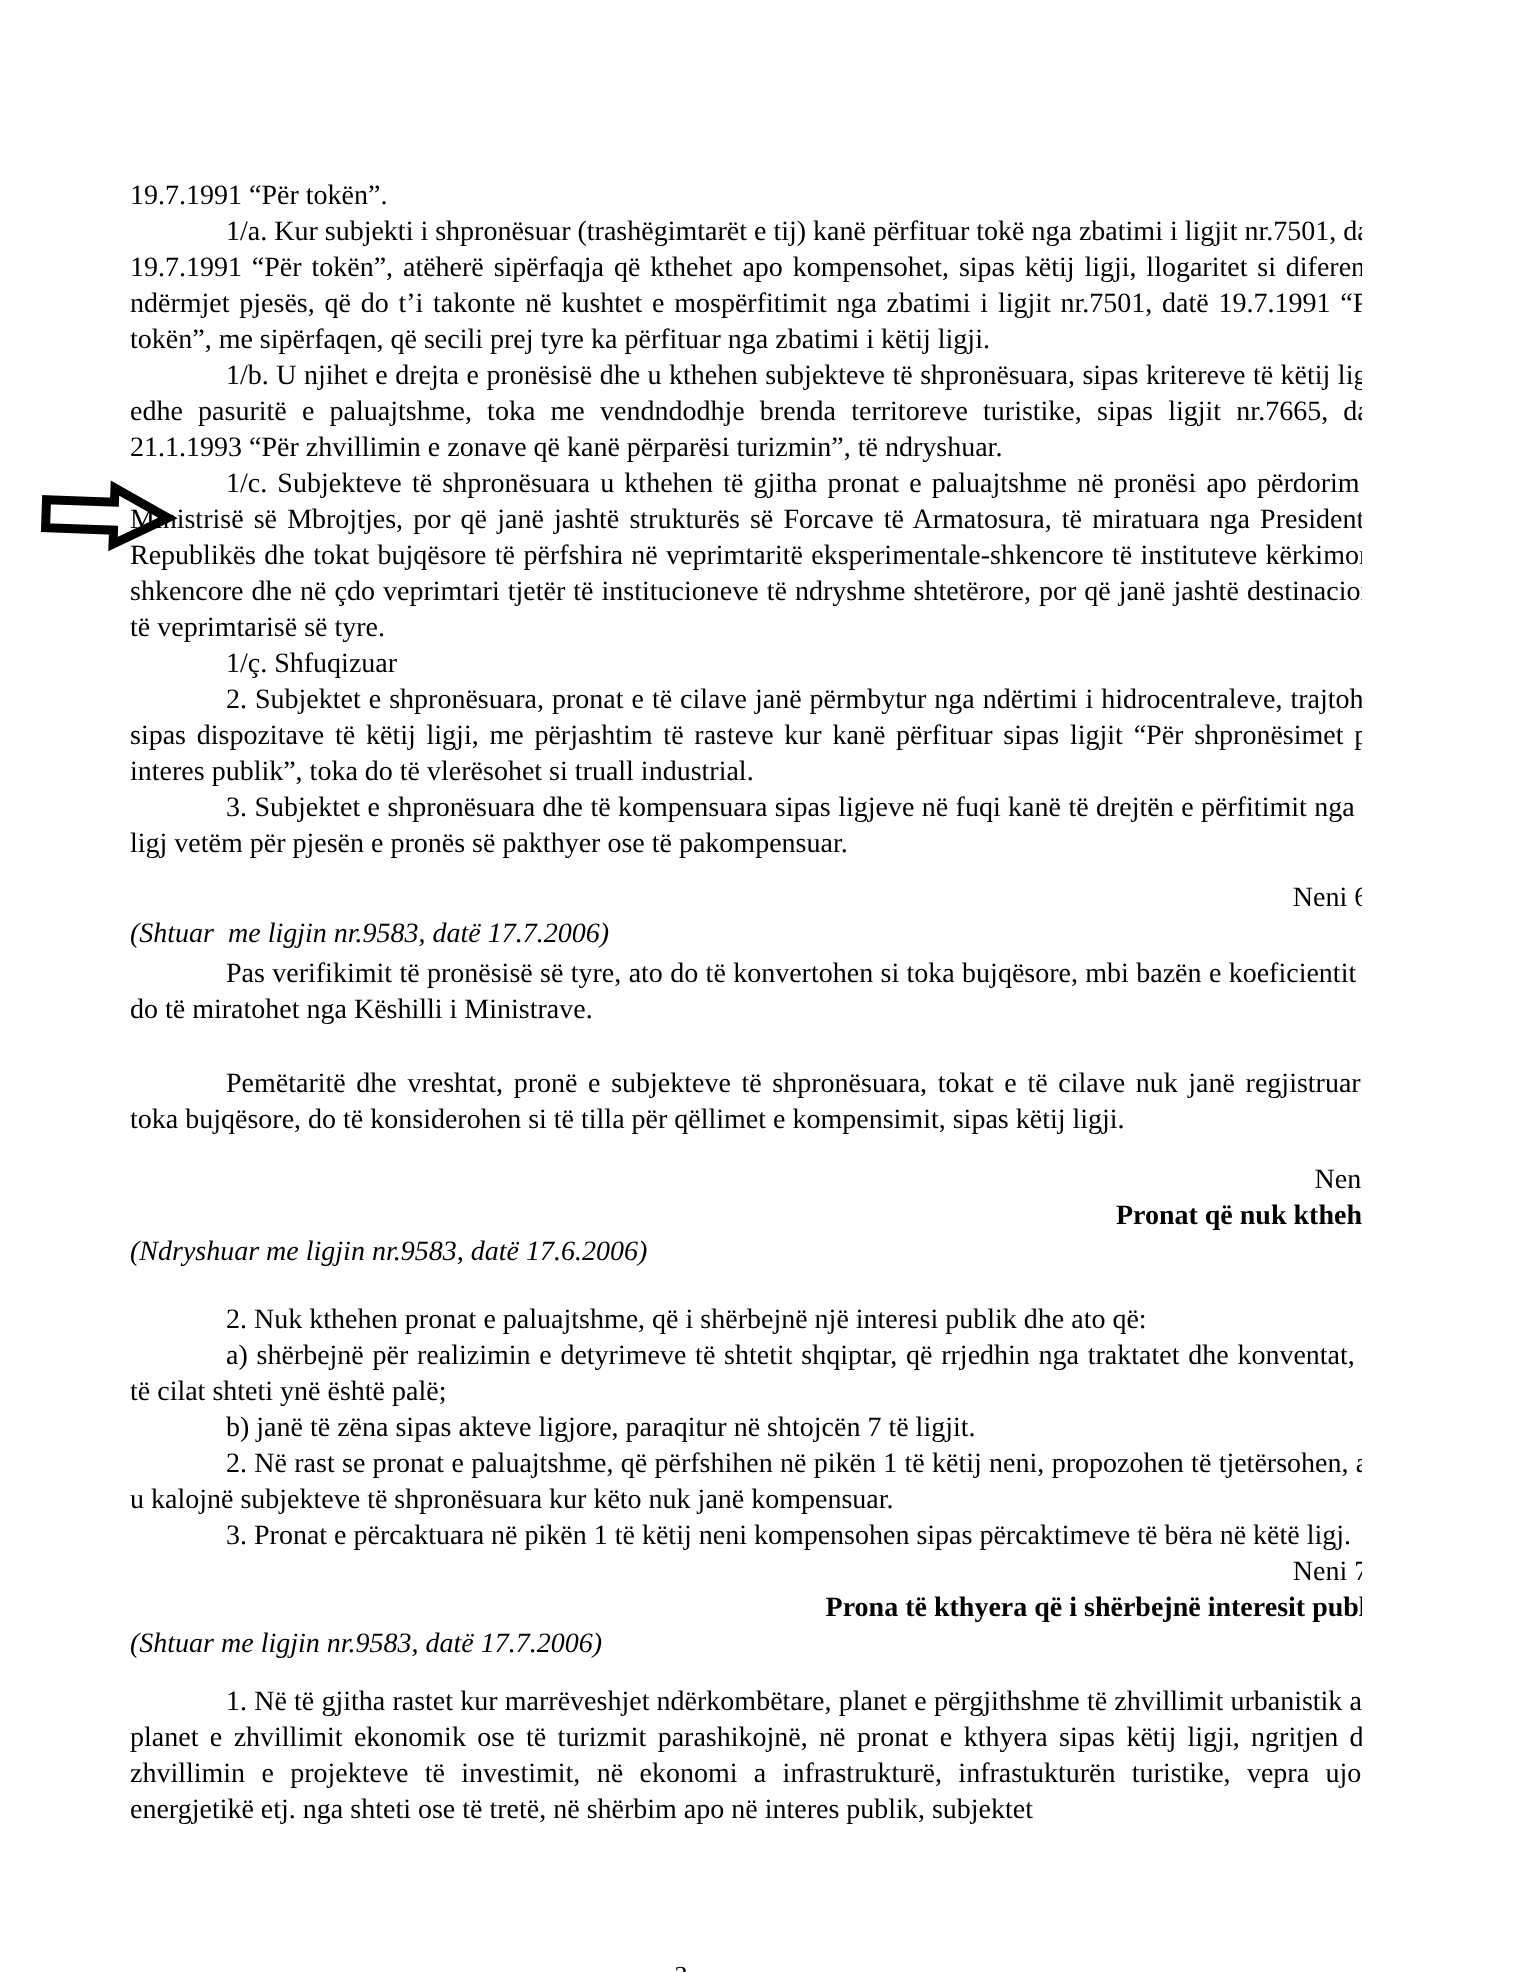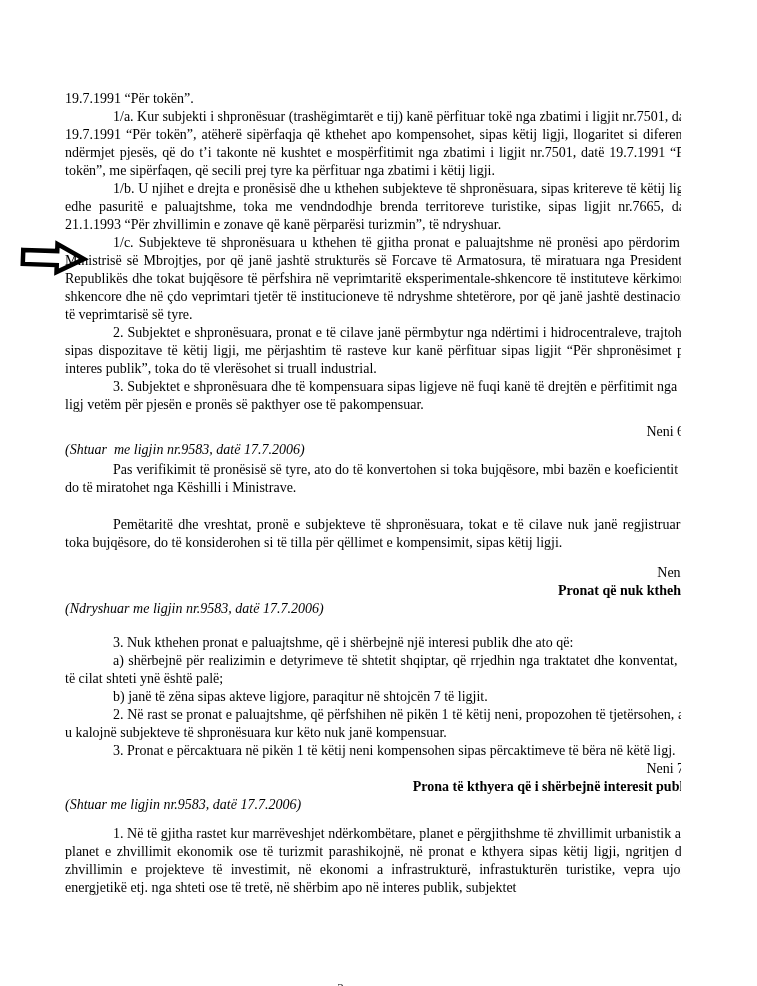--- a/index.html
+++ b/index.html
@@ -77,32 +77,33 @@
 
   <svg class="arrow-marker" viewBox="0 0 70 36" aria-hidden="true">
     <polygon points="3,11 37,11 37,4 64,18 37,32 37,25 3,25" fill="#ffffff" stroke="#000000" stroke-width="4.5" stroke-linejoin="miter"></polygon>
   </svg>
 
   <main class="doc">
     <p class="noindent">19.7.1991 “Për tokën”.</p>
     <p class="para">1/a. Kur subjekti i shpronësuar (trashëgimtarët e tij) kanë përfituar tokë nga zbatimi i ligjit nr.7501, datë 19.7.1991 “Për tokën”, atëherë sipërfaqja që kthehet apo kompensohet, sipas këtij ligji, llogaritet si diferencë ndërmjet pjesës, që do t’i takonte në kushtet e mospërfitimit nga zbatimi i ligjit nr.7501, datë 19.7.1991 “Për tokën”, me sipërfaqen, që secili prej tyre ka përfituar nga zbatimi i këtij ligji.</p>
     <p class="para">1/b. U njihet e drejta e pronësisë dhe u kthehen subjekteve të shpronësuara, sipas kritereve të këtij ligji, edhe pasuritë e paluajtshme, toka me vendndodhje brenda territoreve turistike, sipas ligjit nr.7665, datë 21.1.1993 “Për zhvillimin e zonave që kanë përparësi turizmin”, të ndryshuar.</p>
     <p class="para">1/c. Subjekteve të shpronësuara u kthehen të gjitha pronat e paluajtshme në pronësi apo përdorim të Ministrisë së Mbrojtjes, por që janë jashtë strukturës së Forcave të Armatosura, të miratuara nga Presidenti i Republikës dhe tokat bujqësore të përfshira në veprimtaritë eksperimentale-shkencore të instituteve kërkimore-shkencore dhe në çdo veprimtari tjetër të institucioneve të ndryshme shtetërore, por që janë jashtë destinacionit të veprimtarisë së tyre.</p>
+    <p class="para">1/ç. Shfuqizuar</p>
     <p class="para">2. Subjektet e shpronësuara, pronat e të cilave janë përmbytur nga ndërtimi i hidrocentraleve, trajtohen sipas dispozitave të këtij ligji, me përjashtim të rasteve kur kanë përfituar sipas ligjit “Për shpronësimet për interes publik”, toka do të vlerësohet si truall industrial.</p>
     <p class="para">3. Subjektet e shpronësuara dhe të kompensuara sipas ligjeve në fuqi kanë të drejtën e përfitimit nga ky ligj vetëm për pjesën e pronës së pakthyer ose të pakompensuar.</p>
 
     <p class="heading mt9">Neni 6/1</p>
     <p class="note">(Shtuar  me ligjin nr.9583, datë 17.7.2006)</p>
     <p class="para mt2">Pas verifikimit të pronësisë së tyre, ato do të konvertohen si toka bujqësore, mbi bazën e koeficientit që do të miratohet nga Këshilli i Ministrave.</p>
     <p class="para mt19">Pemëtaritë dhe vreshtat, pronë e subjekteve të shpronësuara, tokat e të cilave nuk janë regjistruar si toka bujqësore, do të konsiderohen si të tilla për qëllimet e kompensimit, sipas këtij ligji.</p>
 
     <p class="heading mt12">Neni 7</p>
     <p class="title">Pronat që nuk kthehen</p>
-    <p class="note">(Ndryshuar me ligjin nr.9583, datë 17.7.2006)</p>
-    <p class="para mt16">3. Nuk kthehen pronat e paluajtshme, që i shërbejnë një interesi publik dhe ato që:</p>
+    <p class="note">(Ndryshuar me ligjin nr.9583, datë 17.6.2006)</p>
+    <p class="para mt16">2. Nuk kthehen pronat e paluajtshme, që i shërbejnë një interesi publik dhe ato që:</p>
     <p class="para">a) shërbejnë për realizimin e detyrimeve të shtetit shqiptar, që rrjedhin nga traktatet dhe konventat, në të cilat shteti ynë është palë;</p>
     <p class="para">b) janë të zëna sipas akteve ligjore, paraqitur në shtojcën 7 të ligjit.</p>
     <p class="para">2. Në rast se pronat e paluajtshme, që përfshihen në pikën 1 të këtij neni, propozohen të tjetërsohen, ato u kalojnë subjekteve të shpronësuara kur këto nuk janë kompensuar.</p>
     <p class="para">3. Pronat e përcaktuara në pikën 1 të këtij neni kompensohen sipas përcaktimeve të bëra në këtë ligj.</p>
 
     <p class="heading">Neni 7/1</p>
     <p class="title">Prona të kthyera që i shërbejnë interesit publik</p>
     <p class="note">(Shtuar me ligjin nr.9583, datë 17.7.2006)</p>
     <p class="para mt11">1. Në të gjitha rastet kur marrëveshjet ndërkombëtare, planet e përgjithshme të zhvillimit urbanistik apo planet e zhvillimit ekonomik ose të turizmit parashikojnë, në pronat e kthyera sipas këtij ligji, ngritjen dhe zhvillimin e projekteve të investimit, në ekonomi a infrastrukturë, infrastukturën turistike, vepra ujore, energjetikë etj. nga shteti ose të tretë, në shërbim apo në interes publik, subjektet</p>
   </main>

